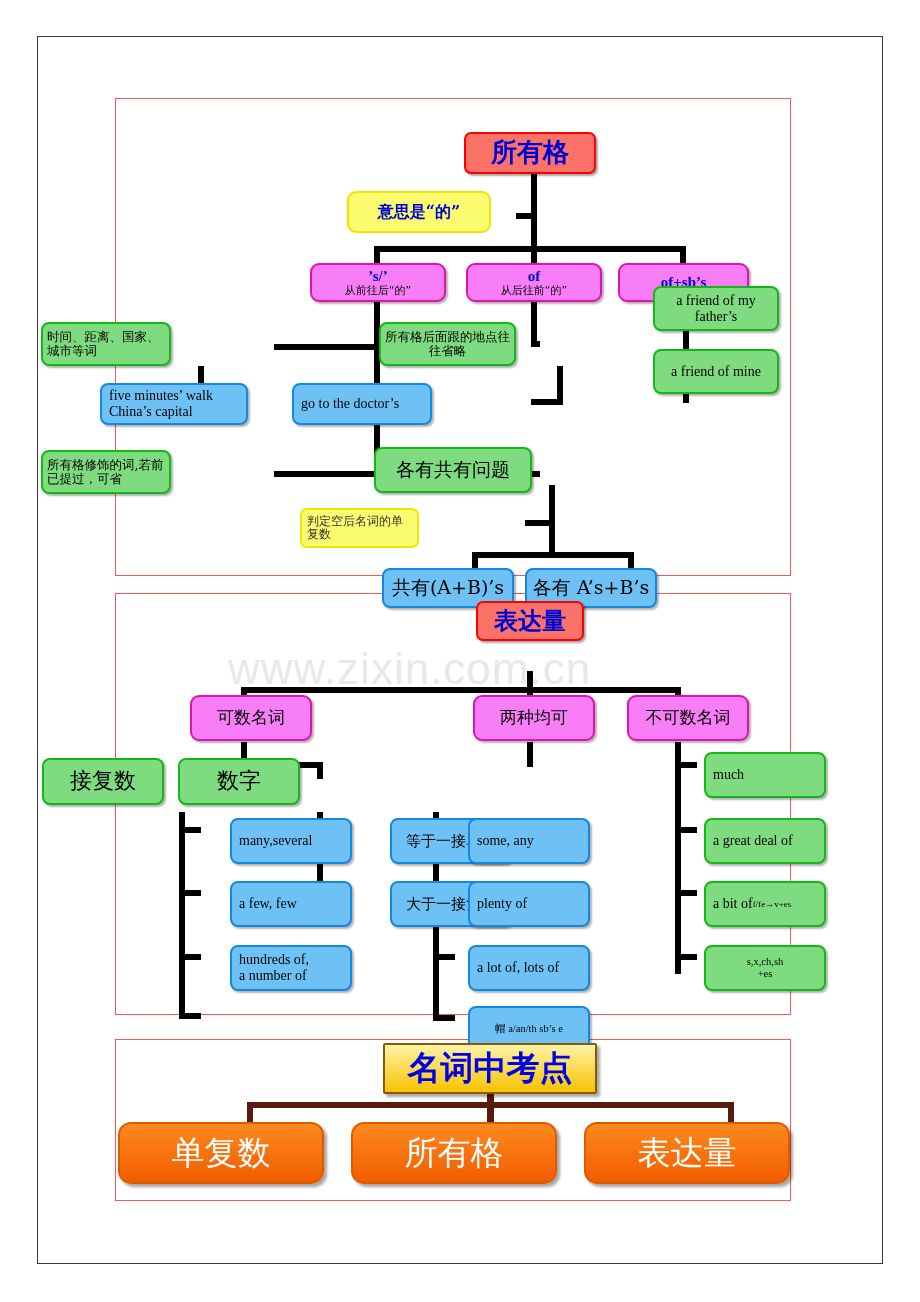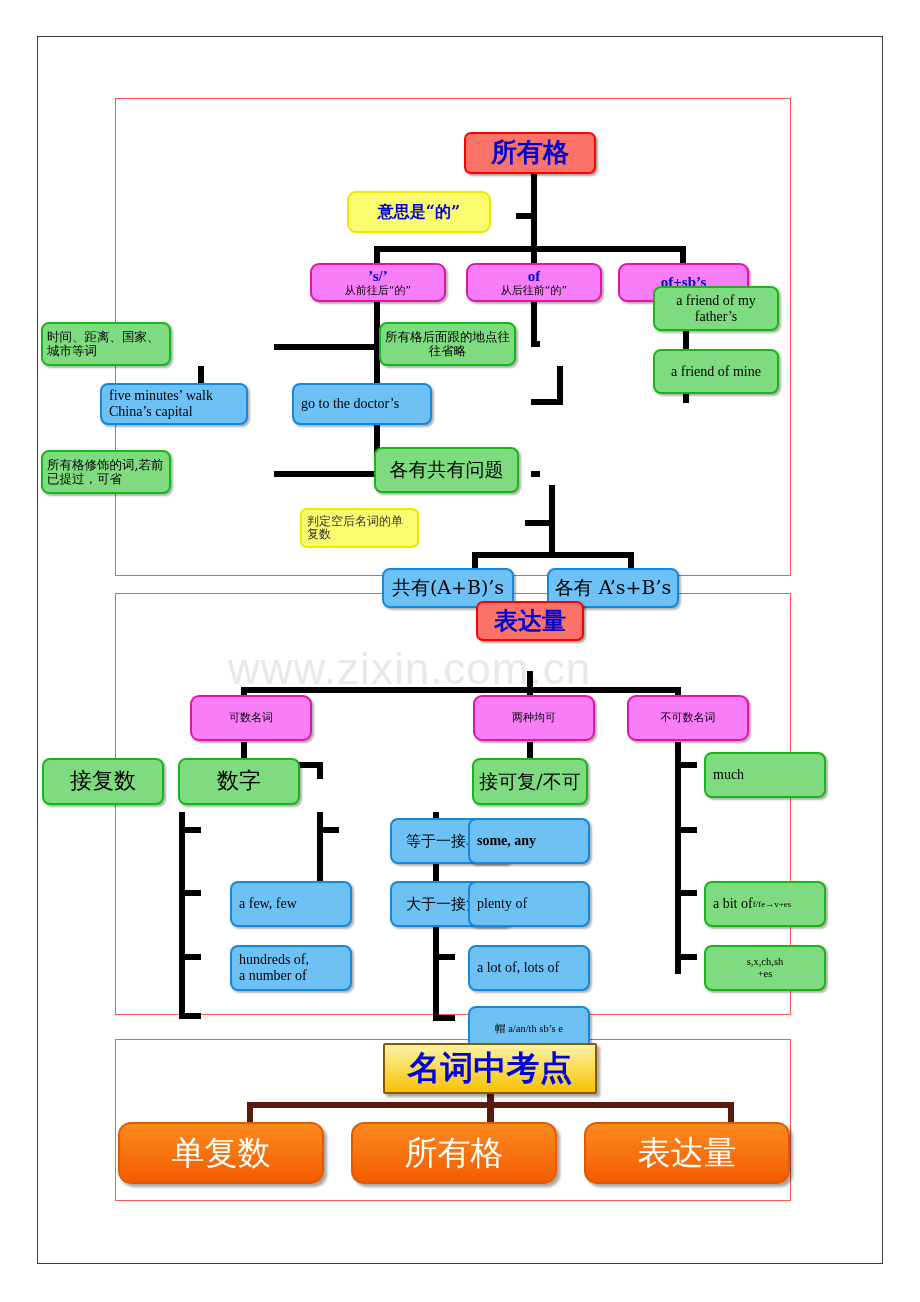--- a/index.html
+++ b/index.html
@@ -39,21 +39,21 @@
   .n-yellow.plain{color:#333;font-weight:normal;font-size:12px;
                   justify-content:center;text-align:left;padding:10px 5px;
                   border-radius:7px;}
 
   
   .n-pink{background:#f87ef8;border:2.5px solid #e412a8;border-radius:9px;
           color:#000;box-shadow:2px 2px 2px rgba(0,0,0,.3);}
   .n-pink .hd{color:#0000d0;font-weight:bold;font-size:15px;
               font-family:"Liberation Serif",serif;}
   .n-pink .sub{color:#000;font-size:11px;font-family:"DejaVu Sans",sans-serif;}
-  .n-pink.cn{color:#000;font-size:11px;font-family:"DejaVu Serif",serif;}
+  .n-pink.cn{color:#000;font-size:17px;font-family:"DejaVu Serif",serif;}
 
   
   .n-green{background:#7fdb7f;border:2.5px solid #14b814;border-radius:8px;
            color:#000;box-shadow:2px 2px 2px rgba(0,0,0,.3);font-size:14px;}
   .n-green.cnsm{font-size:12.5px;justify-content:flex-start;text-align:left;
                 padding:0 4px;font-family:"DejaVu Serif",serif;}
   .n-green.cnbig{font-size:19px;font-family:"DejaVu Serif",serif;}
   .n-green.lft{justify-content:flex-start;text-align:left;padding-left:7px;}
   .n-green.tiny{font-size:10.5px;}
 
@@ -163,33 +163,33 @@
     </div>
 
   <div class="node n-green" style="left:615px;top:312px;width:126px;height:45px;">
       <span>a friend of mine</span>
     </div>
 
   <div class="node n-green cnsm" style="left:3px;top:413px;width:130px;height:44px;">
       <span>所有格修饰的词,若前已提过，可省</span>
     </div>
 
-  <div class="node n-green cnbig" style="left:336px;top:410px;width:145px;height:46px;">
+  <div class="node n-green cnbig" style="left:336px;top:410px;width:158px;height:46px;">
       <span>各有共有问题</span>
     </div>
 
   <div class="node n-yellow plain" style="left:262px;top:471px;width:119px;height:40px;">
       <span>判定空后名词的单复数</span>
     </div>
 
   <div class="node n-blue cnbig" style="left:344px;top:531px;width:132px;height:40px;">
       <span>共有(A+B)’s</span>
     </div>
 
-  <div class="node n-blue cnbig" style="left:487px;top:531px;width:132px;height:40px;margin-left:22px;">
+  <div class="node n-blue cnbig" style="left:487px;top:531px;width:132px;height:40px;">
       <span>各有 A’s+B’s</span>
     </div>
 
   <div class="red-frame" style="left:77px;top:556px;width:676px;height:422px;"></div>
 
   <div class="ln" style="left:489px;top:634px;width:6px;height:22px;"></div>
   <div class="ln" style="left:203px;top:650px;width:440px;height:6px;"></div>
   <div class="ln" style="left:203px;top:650px;width:6px;height:22px;"></div>
   <div class="ln" style="left:489px;top:650px;width:6px;height:22px;"></div>
   <div class="ln" style="left:637px;top:650px;width:6px;height:22px;"></div>
@@ -235,52 +235,55 @@
   <div class="node n-pink cn" style="left:589px;top:658px;width:122px;height:46px;">
       <span>不可数名词</span>
     </div>
 
   <div class="node n-green cnbig" style="left:4px;top:721px;width:122px;height:47px;font-size:22px;">
       <span>接复数</span>
     </div>
   <div class="node n-green cnbig" style="left:140px;top:721px;width:122px;height:47px;font-size:22px;">
       <span>数字</span>
     </div>
-  <div class="node n-green cnbig" style="left:434px;top:721px;width:116px;height:47px;font-size:19px;">
-      <span>接可复/不可</span>
-    </div>
-
+
+  <div class="node n-blue lft" style="left:192px;top:781px;width:122px;height:46px;">
+      <span>many,several</span>
+    </div>
   <div class="node n-blue lft" style="left:192px;top:844px;width:122px;height:46px;">
       <span>a few, few</span>
     </div>
   <div class="node n-blue lft" style="left:192px;top:908px;width:122px;height:46px;white-space:pre-line;"><span>hundreds of,
 a number of</span></div>
 
   <div class="node n-blue cn" style="left:352px;top:781px;width:122px;height:46px;">
       <span>等于一接单数</span>
     </div>
   <div class="node n-blue cn" style="left:352px;top:844px;width:122px;height:46px;">
       <span>大于一接复数</span>
     </div>
 
-  <div class="node n-blue lft" style="left:430px;top:781px;width:122px;height:46px;font-weight:bold;">
+  <div class="node n-blue lft" style="left:430px;top:781px;width:122px;height:46px;">
       <span>some, any</span>
     </div>
   <div class="node n-blue lft" style="left:430px;top:844px;width:122px;height:46px;">
       <span>plenty of</span>
     </div>
   <div class="node n-blue lft" style="left:430px;top:908px;width:122px;height:46px;">
       <span>a lot of, lots of</span>
     </div>
   <div class="node n-blue tiny" style="left:430px;top:969px;width:122px;height:46px;">
       <span>帽 a/an/th sb’s e</span>
     </div>
 
   <div class="node n-green lft" style="left:666px;top:715px;width:122px;height:46px;">
       <span>much</span>
+    </div>
+  <div class="node n-green lft" style="left:666px;top:781px;width:122px;height:46px;">
+      <span>a great deal of</span>
     </div>
   <div class="node n-green lft" style="left:666px;top:844px;width:122px;height:46px;">
       <span>a bit of</span>
       <span class="sup">f/fe→v+es</span>
   </div>
   <div class="node n-green tiny" style="left:666px;top:908px;width:122px;height:46px;white-space:pre-line;"><span>s,x,ch,sh
 +es</span></div>
 
   <div class="red-frame" style="left:77px;top:1002px;width:676px;height:162px;"></div>
 

